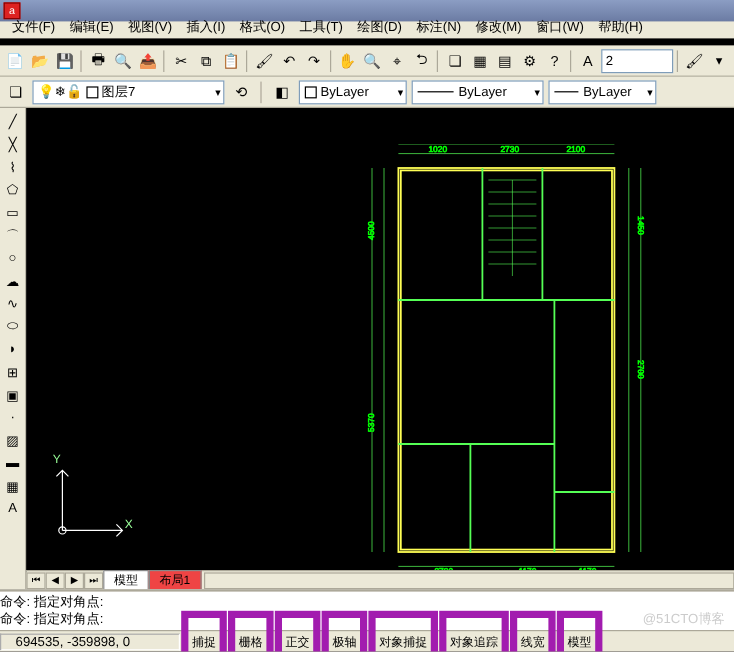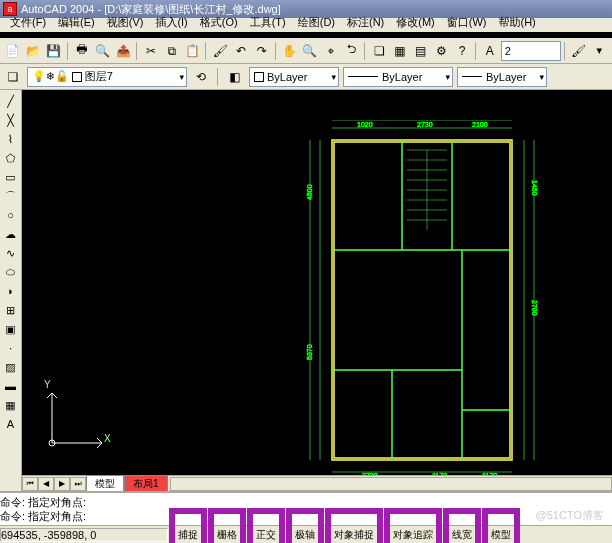--- a/index.html
+++ b/index.html
@@ -27,31 +27,30 @@
 .plan line{stroke:#5f5}
 .plan .wall{stroke:#ff5;stroke-width:1.5}
 .plan .dim{stroke:#0f0;stroke-width:.6}
 .plan text{fill:#0f0;font-size:7px}
 .hscroll{height:16px;background:#ece9d8;display:flex;align-items:center;border-top:1px solid #aca899}
 .sbtn{width:16px;height:14px;background:#ece9d8;border:1px solid #aca899;display:flex;align-items:center;justify-content:center;font-size:8px;cursor:pointer}
 .tab{padding:1px 8px;background:#fff;border:1px solid #888;font-size:10px;cursor:pointer}
 .tab.inact{background:#ef4444}
 .cmd{background:#fff;border-top:2px solid #aca899;padding:2px 0;font-size:11px;line-height:14px;font-family:SimSun}
 .status{height:18px;background:#ece9d8;border-top:1px solid #aca899;display:flex;align-items:center;font-size:10px}
-.status .coord{padding:0 0;border:1px inset #fff;width:168px}
+.status .coord{padding:0 12px;border:1px inset #fff;width:150px}
 .status .sbt{padding:15px 3px;border:6px solid #a21caf;margin-left:1px;cursor:pointer;font-size:10px}
 .lw-input{border:1px solid #7f9db9;height:20px;width:60px;padding:0 3px}
 .watermark{position:absolute;right:8px;bottom:20px;color:#999;font-size:11px;opacity:.5}
 </style>
 </head>
 <body>
 
 <div class="titlebar">
   <span class="ico">a</span>
-  <span>AutoCAD 2004 - [D:\家庭装修\图纸\长江村_修改.dwg]</span>
 </div>
 
 <div class="menubar" id="menubar">
     <span class="menu-item">文件(F)</span>
     <span class="menu-item">编辑(E)</span>
     <span class="menu-item">视图(V)</span>
     <span class="menu-item">插入(I)</span>
     <span class="menu-item">格式(O)</span>
     <span class="menu-item">工具(T)</span>
     <span class="menu-item">绘图(D)</span>

